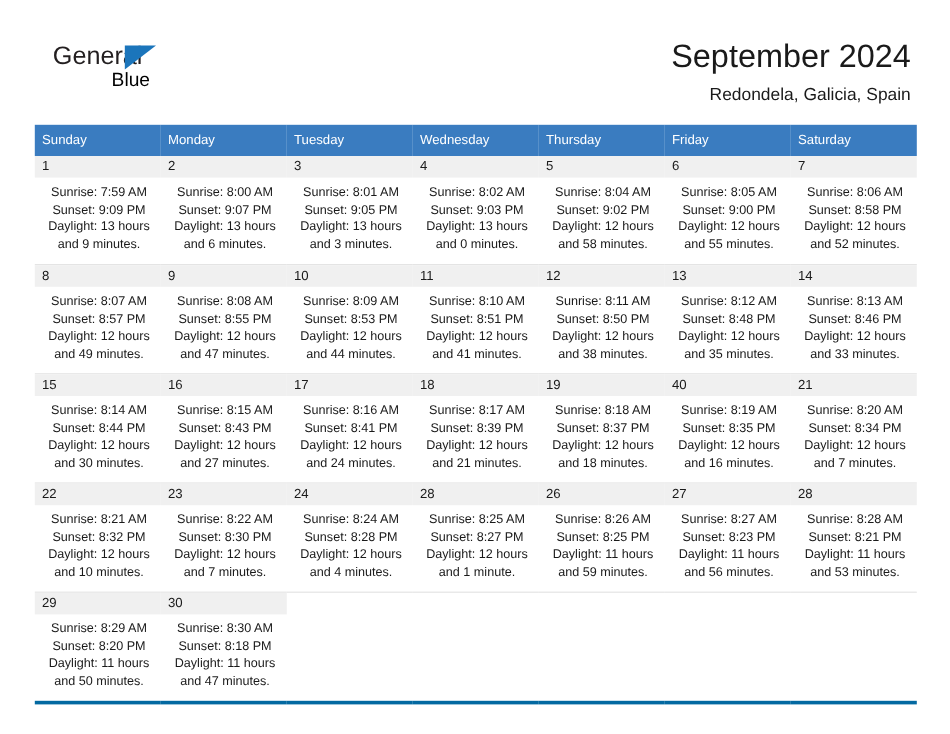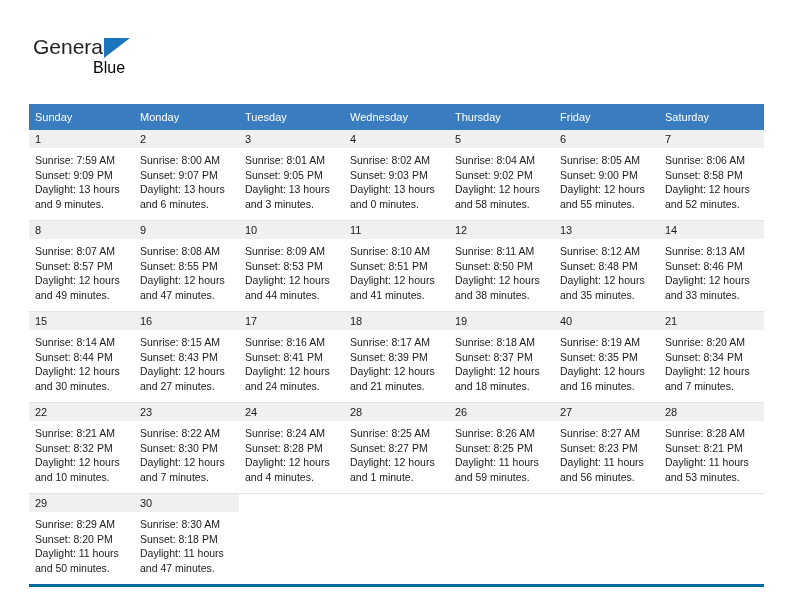--- a/index.html
+++ b/index.html
@@ -31,21 +31,21 @@
   }
   .brand {
     position: absolute;
     left: 33px;
     top: 36px;
     width: 180px;
     height: 48px;
   }
   .brand-general {
     position: absolute;
-    left: 0;
+    left: 11px;
     top: 0;
     font-size: 21px;
     letter-spacing: 0px;
     color: #231f20;
     line-height: 22px;
   }
   .brand-triangle {
     position: absolute;
     left: 71px;
     top: 2px;
@@ -126,20 +126,21 @@
     padding-left: 6px;
     font-size: 11px;
     color: #1a1a1a;
     box-sizing: border-box;
   }
   .day-lines {
     padding: 5px 4px 0 6px;
     font-size: 10.5px;
     line-height: 14.6px;
     color: #1a1a1a;
+    text-align: center;
   }
   .day-lines div {
     white-space: nowrap;
   }
   .week-row > td {
     border-bottom: 1px solid #e4e4e4;
   }
   .week-row.last > td {
     border-bottom: 3px solid #0369a1;
   }
@@ -153,20 +154,24 @@
 <div class="page">
 
   <div class="header">
 
     <div class="brand">
       <span class="brand-general">General</span>
       <span class="brand-triangle"></span>
       <span class="brand-blue">Blue</span>
     </div>
 
+    <div class="title-block">
+      <h1 class="cal-title">September 2024</h1>
+      <div class="cal-subtitle">Redondela, Galicia, Spain</div>
+    </div>
 
   </div>
 
   <table class="calendar">
     <thead>
       <tr>
         <th>Sunday</th>
         <th>Monday</th>
         <th>Tuesday</th>
         <th>Wednesday</th>

